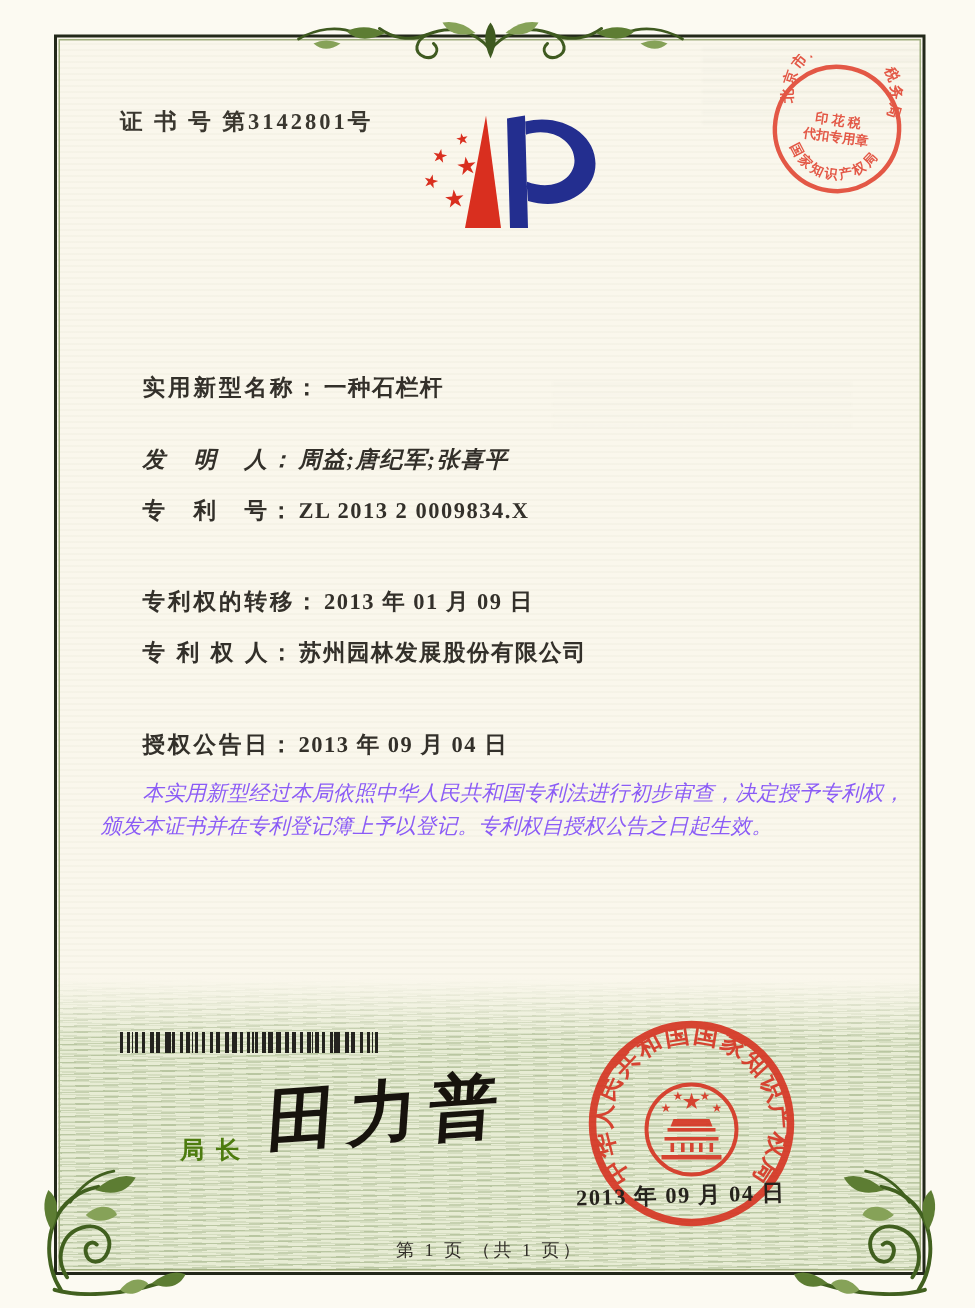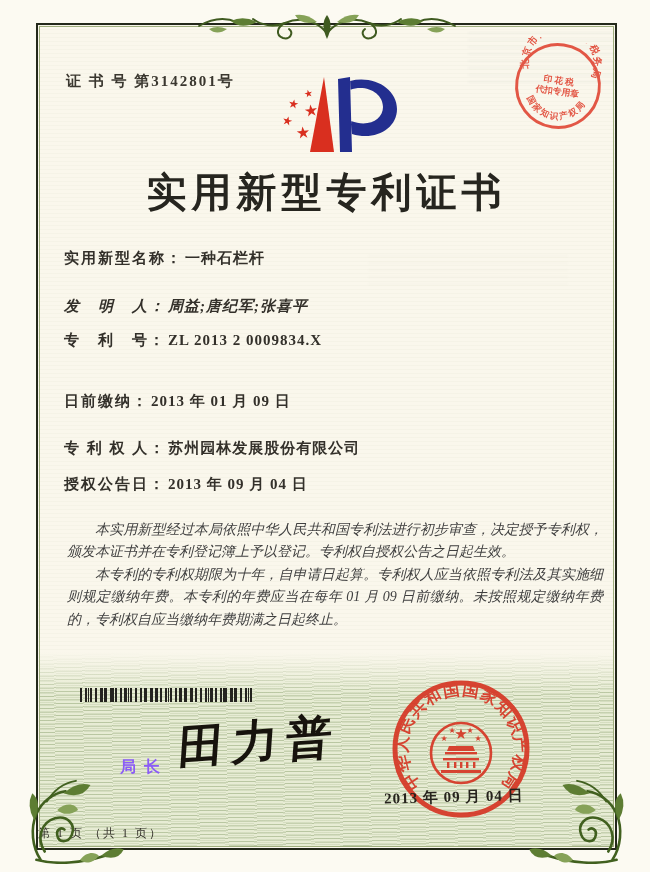--- a/index.html
+++ b/index.html
@@ -41,67 +41,67 @@
 
   
   .bleed{
     position:absolute;pointer-events:none;filter:blur(1px);
     background:repeating-linear-gradient(0deg, rgba(110,120,105,.10) 0 2px, transparent 2px 7px);
     opacity:.45;
   }
 
   
   .cert-no{
-    position:absolute;left:28px;top:47px;
+    position:absolute;left:42px;top:47px;
     font-size:15px;letter-spacing:2px;color:#3a372f;font-weight:600;
   }
   .title{
     position:absolute;left:0;right:0;top:140px;text-align:center;
     font-size:40px;font-weight:700;letter-spacing:5px;color:#26251f;
   }
   .field{
     position:absolute;left:26px;width:540px;height:22px;
     font-size:15px;color:#33302a;font-weight:600;white-space:nowrap;
   }
-  .field .flabel{letter-spacing:2px;}
+  .field .flabel{letter-spacing:2px;margin-left:31px;}
   .field .fvalue{letter-spacing:1px;margin-left:2px;}
   .paras{
     position:absolute;left:29px;top:494px;width:536px;
-    font-size:14px;line-height:22.4px;color:#404040;
+    font-size:14px;line-height:22.4px;color:#8b5cf6;
     text-align:justify;font-style:italic;
   }
   .paras p{margin:0;text-indent:2em;}
 
   
   .barcode{
     position:absolute;left:42px;top:663px;width:173px;height:14px;
     background:
       repeating-linear-gradient(90deg,#24231f 0 2px,transparent 2px 5px),
       repeating-linear-gradient(90deg,#24231f 0 1px,transparent 1px 8px),
       repeating-linear-gradient(90deg,#24231f 0 1px,transparent 1px 11px);
   }
 
   
   .signer-label{
     position:absolute;left:82px;top:732px;
-    font-size:16px;letter-spacing:8px;color:#8b5cf6;font-weight:600;
+    font-size:16px;letter-spacing:8px;color:#4d7c0f;font-weight:600;
   }
   .signature{
     position:absolute;left:140px;top:684px;width:230px;
     font-size:46px;font-weight:700;color:#17130d;letter-spacing:8px;
     transform:rotate(-4deg) skewX(-8deg);
     font-family:"DejaVu Serif","Liberation Serif",serif;
   }
   .issue-date{
     position:absolute;left:346px;top:762px;width:200px;
     font-size:15px;font-weight:700;letter-spacing:1px;color:#26231d;
     transform:rotate(-1.5deg);z-index:6;
   }
   .footer{
-    position:absolute;left:0;right:0;bottom:6px;text-align:left;
+    position:absolute;left:0;right:0;bottom:6px;text-align:center;
     font-size:12px;letter-spacing:2px;color:#33302a;
   }
 
   
   .logo-svg{position:absolute;left:238px;top:46px;width:130px;height:84px;}
   .logo-star{position:absolute;color:#d92f1f;line-height:1;z-index:2;
     font-family:"DejaVu Sans",sans-serif;}
 
   
   .tax-stamp{position:absolute;left:474px;top:15px;width:92px;height:92px;
@@ -193,44 +193,42 @@
       <text fill="#e14a38" font-size="10.5" font-weight="bold">
         <textPath href="#taxArcTop" startOffset="2" textLength="134" lengthAdjust="spacing">北京市海淀区地方税务局</textPath>
       </text>
       <text fill="#e14a38" font-size="9.5" font-weight="bold">
         <textPath href="#taxArcBottom" startOffset="5" textLength="78" lengthAdjust="spacing">国家知识产权局</textPath>
       </text>
       <text x="50" y="47" text-anchor="middle" fill="#e14a38" font-size="9.5" font-weight="bold">印 花 税</text>
       <text x="50" y="59" text-anchor="middle" fill="#e14a38" font-size="9.5" font-weight="bold">代扣专用章</text>
     </svg>
 
-    <div class="title">实用新型专利证书</div>
 
     <div class="field" style="top:224px;">
       <span class="flabel">实用新型名称：</span><span class="fvalue">一种石栏杆</span>
     </div>
     <div class="field" style="top:272px;font-style:italic;">
       <span class="flabel">发　明　人：</span><span class="fvalue">周益;唐纪军;张喜平</span>
     </div>
     <div class="field" style="top:306px;">
       <span class="flabel">专　利　号：</span><span class="fvalue">ZL 2013 2 0009834.X</span>
     </div>
     <div class="field" style="top:367px;">
-      <span class="flabel">日前缴纳：</span><span class="fvalue">2013 年 01 月 09 日</span>
-    </div>
-    <div class="field" style="top:414px;">
+      <span class="flabel">专利权的转移：</span><span class="fvalue">2013 年 01 月 09 日</span>
+    </div>
+    <div class="field" style="top:401px;">
       <span class="flabel">专 利 权 人：</span><span class="fvalue">苏州园林发展股份有限公司</span>
     </div>
-    <div class="field" style="top:450px;">
+    <div class="field" style="top:462px;">
       <span class="flabel">授权公告日：</span><span class="fvalue">2013 年 09 月 04 日</span>
     </div>
 
     <div class="paras">
       <p>本实用新型经过本局依照中华人民共和国专利法进行初步审查，决定授予专利权，颁发本证书并在专利登记簿上予以登记。专利权自授权公告之日起生效。</p>
-      <p>本专利的专利权期限为十年，自申请日起算。专利权人应当依照专利法及其实施细则规定缴纳年费。本专利的年费应当在每年 01 月 09 日前缴纳。未按照规定缴纳年费的，专利权自应当缴纳年费期满之日起终止。</p>
     </div>
 
     <div class="barcode"></div>
 
     <div class="signer-label">局长</div>
     <div class="signature">田力普</div>
 
     <svg class="red-seal" viewBox="0 0 140 140">
       <circle cx="70" cy="70" r="66" fill="none" stroke="#d63826" stroke-width="5"></circle>
       <path id="sealArc" d="M31.8,108.2 A54,54 0 1 1 108.2,108.2" fill="none"></path>

